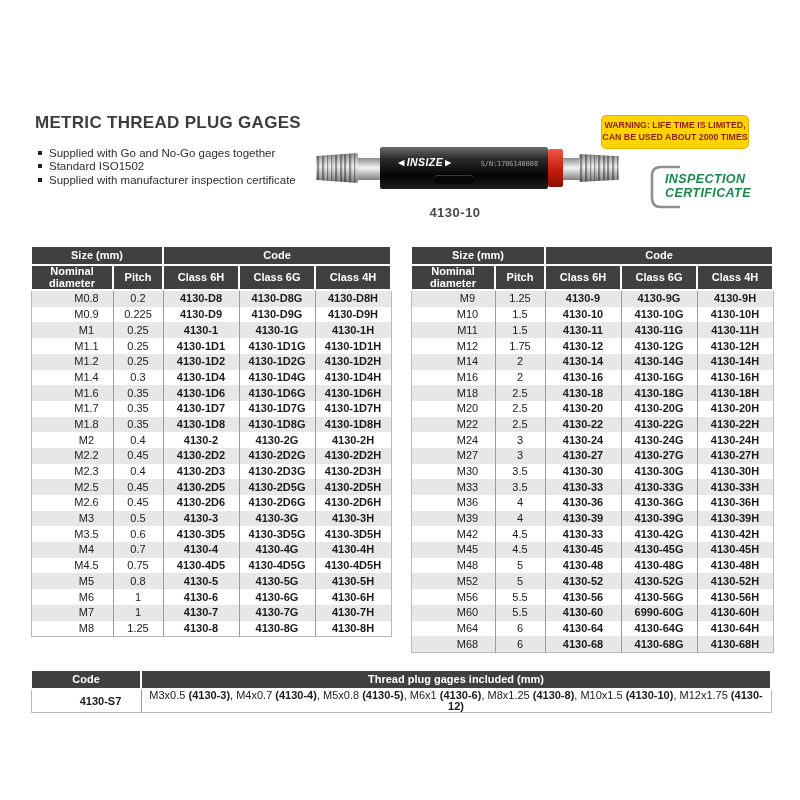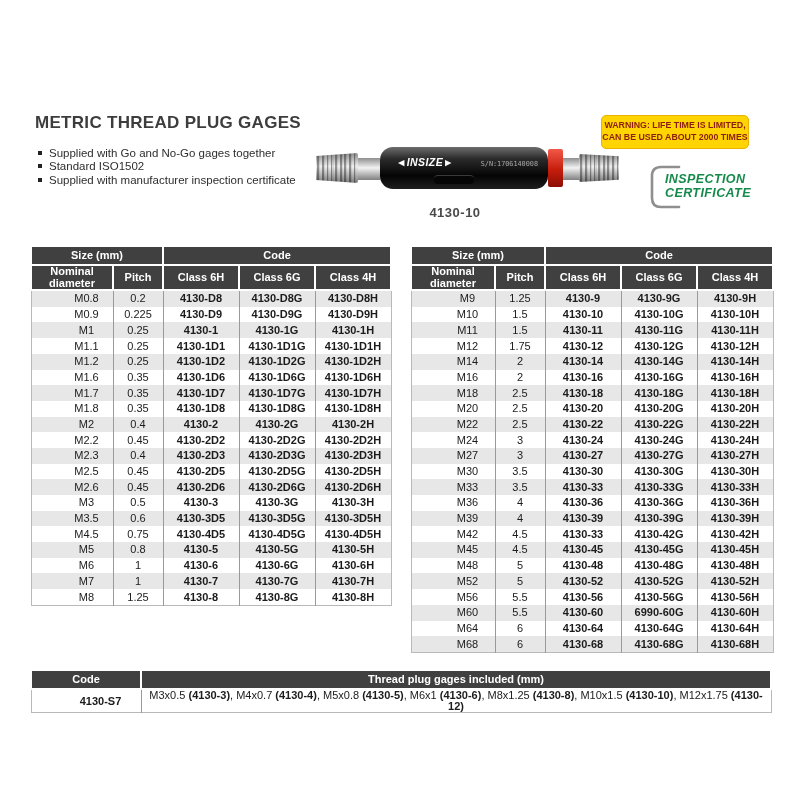--- a/index.html
+++ b/index.html
@@ -24,21 +24,21 @@
   .gage{left:316px;top:118px;width:304px;height:62px;}
   .thread{position:absolute;
     background:linear-gradient(180deg,rgba(80,80,80,.6),rgba(255,255,255,.25) 45%,rgba(50,50,50,.6)),
       repeating-linear-gradient(90deg,#e9e9e9 0 1.5px,#707070 1.5px 3px,#cfcfcf 3px 4.5px);
     border-radius:2px;}
   .thread.left{left:0;top:14px;width:42px;height:30px;clip-path:polygon(0 10%,100% 0,100% 100%,0 90%);}
   .thread.right{left:263px;top:15px;width:40px;height:28px;clip-path:polygon(0 0,100% 8%,100% 92%,0 100%);}
   .neck{position:absolute;background:linear-gradient(180deg,#8f8f8f,#f2f2f2 45%,#808080);}
   .neck.left{left:42px;top:19px;width:22px;height:22px;}
   .neck.right{left:247px;top:19px;width:16px;height:22px;}
-  .handle{position:absolute;left:64px;top:8px;width:168px;height:42px;border-radius:13px;
+  .handle{position:absolute;left:64px;top:8px;width:168px;height:42px;border-radius:2px;
     background:linear-gradient(180deg,#6d6d6d,#2b2b2b 28%,#050505 68%,#1e1e1e);}
   .brand{position:absolute;left:16px;top:9px;color:#fff;font-style:italic;font-weight:bold;
          font-size:10.5px;letter-spacing:.4px;white-space:nowrap;}
   .serial{position:absolute;right:10px;top:13px;color:#a8a8a8;font-size:6.8px;
           font-family:"DejaVu Sans Mono", monospace;}
   .notch{position:absolute;left:54px;bottom:5px;width:40px;height:8px;background:#060606;
          border-radius:4px;border-top:1px solid #3a3a3a;}
   .redband{position:absolute;left:232px;top:10px;width:15px;height:38px;border-radius:2px;
     background:linear-gradient(180deg,#f25848,#c51d0c 55%,#8c0f04);}
   .gage-code{left:395px;top:184px;width:120px;text-align:center;font-size:13px;font-weight:bold;
@@ -173,20 +173,27 @@
           <td class="c-code">4130-1D1H</td>
         </tr>
         <tr>
           <td class="c-size">M1.2</td>
           <td class="c-size">0.25</td>
           <td class="c-code">4130-1D2</td>
           <td class="c-code">4130-1D2G</td>
           <td class="c-code">4130-1D2H</td>
         </tr>
         <tr>
+          <td class="c-size">M1.4</td>
+          <td class="c-size">0.3</td>
+          <td class="c-code">4130-1D4</td>
+          <td class="c-code">4130-1D4G</td>
+          <td class="c-code">4130-1D4H</td>
+        </tr>
+        <tr>
           <td class="c-size">M1.6</td>
           <td class="c-size">0.35</td>
           <td class="c-code">4130-1D6</td>
           <td class="c-code">4130-1D6G</td>
           <td class="c-code">4130-1D6H</td>
         </tr>
         <tr>
           <td class="c-size">M1.7</td>
           <td class="c-size">0.35</td>
           <td class="c-code">4130-1D7</td>
@@ -241,20 +248,27 @@
           <td class="c-code">4130-3</td>
           <td class="c-code">4130-3G</td>
           <td class="c-code">4130-3H</td>
         </tr>
         <tr>
           <td class="c-size">M3.5</td>
           <td class="c-size">0.6</td>
           <td class="c-code">4130-3D5</td>
           <td class="c-code">4130-3D5G</td>
           <td class="c-code">4130-3D5H</td>
+        </tr>
+        <tr>
+          <td class="c-size">M4</td>
+          <td class="c-size">0.7</td>
+          <td class="c-code">4130-4</td>
+          <td class="c-code">4130-4G</td>
+          <td class="c-code">4130-4H</td>
         </tr>
         <tr>
           <td class="c-size">M4.5</td>
           <td class="c-size">0.75</td>
           <td class="c-code">4130-4D5</td>
           <td class="c-code">4130-4D5G</td>
           <td class="c-code">4130-4D5H</td>
         </tr>
         <tr>
           <td class="c-size">M5</td>

